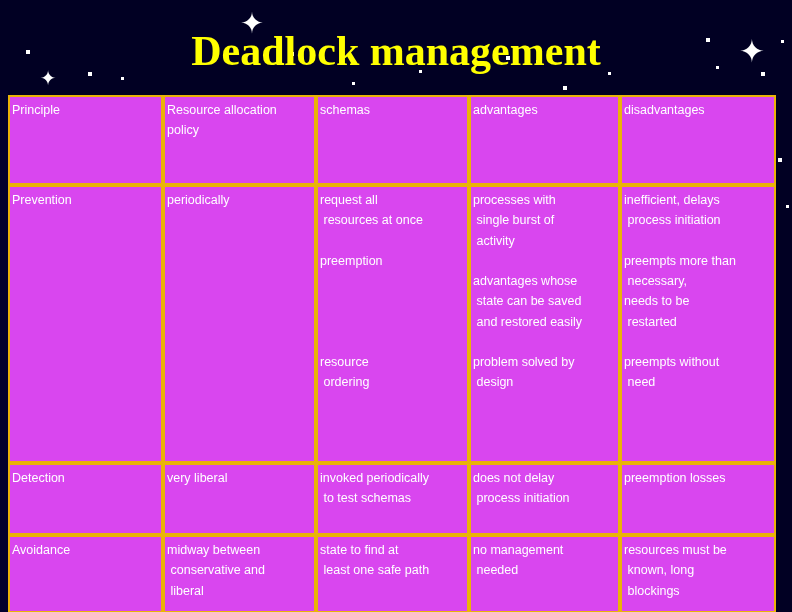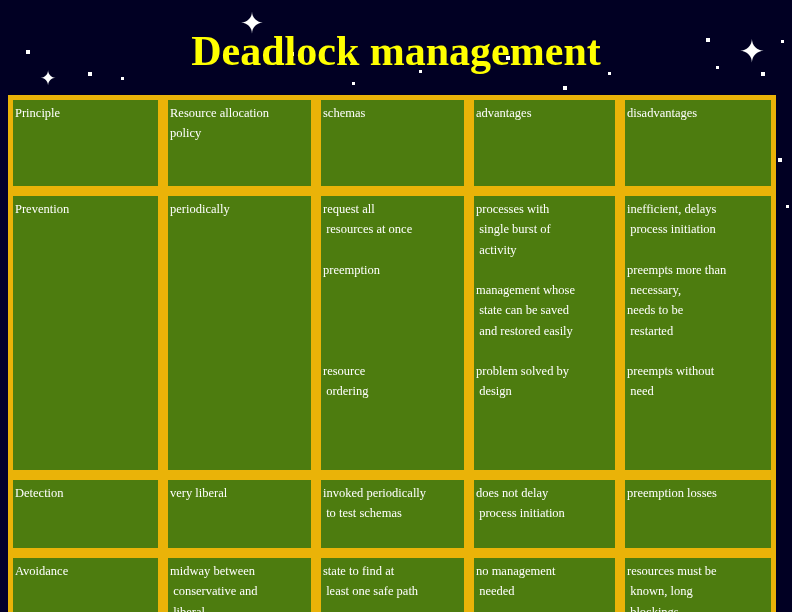--- a/index.html
+++ b/index.html
@@ -58,25 +58,25 @@
   #tbl {
     position: absolute;
     left: 8px;
     top: 95px;
     width: 768px;
     border-collapse: separate;
     border-spacing: 0;
     table-layout: fixed;
   }
   #tbl td {
-    background: #4d7c0f;
-    border: 5px solid #eab308;
+    background: #d946ef;
+    border: 2px solid #eab308;
     color: #ffffff;
     font-size: 12.5px;
-    font-family: Liberation Serif, serif;
+    font-family: Liberation Sans, sans-serif;
     vertical-align: top;
     padding: 3px 0 3px 2px;
     line-height: 1.62;
     overflow: hidden;
   }
   .cellwrap { display: block; }
   .ln { display: block; white-space: pre; }
   .blank { display: block; height: 1.62em; }
   
   col.c1 { width: 155px; }
@@ -182,21 +182,21 @@
               <span class="ln">resource</span>
               <span class="ln"> ordering</span>
             </span>
           </td>
         <td>
             <span class="cellwrap">
               <span class="ln">processes with</span>
               <span class="ln"> single burst of</span>
               <span class="ln"> activity</span>
               <span class="blank"></span>
-              <span class="ln">management whose</span>
+              <span class="ln">advantages whose</span>
               <span class="ln"> state can be saved</span>
               <span class="ln"> and restored easily</span>
               <span class="blank"></span>
               <span class="ln">problem solved by</span>
               <span class="ln"> design</span>
             </span>
           </td>
         <td>
             <span class="cellwrap">
               <span class="ln">inefficient, delays</span>

